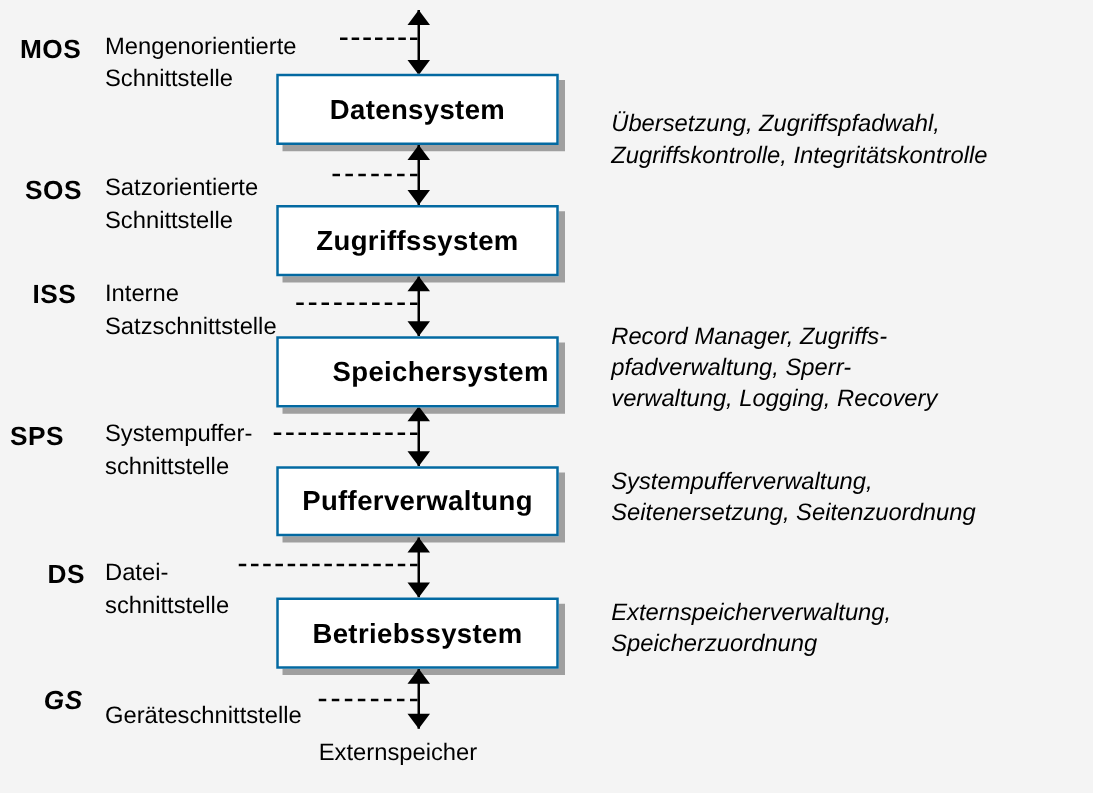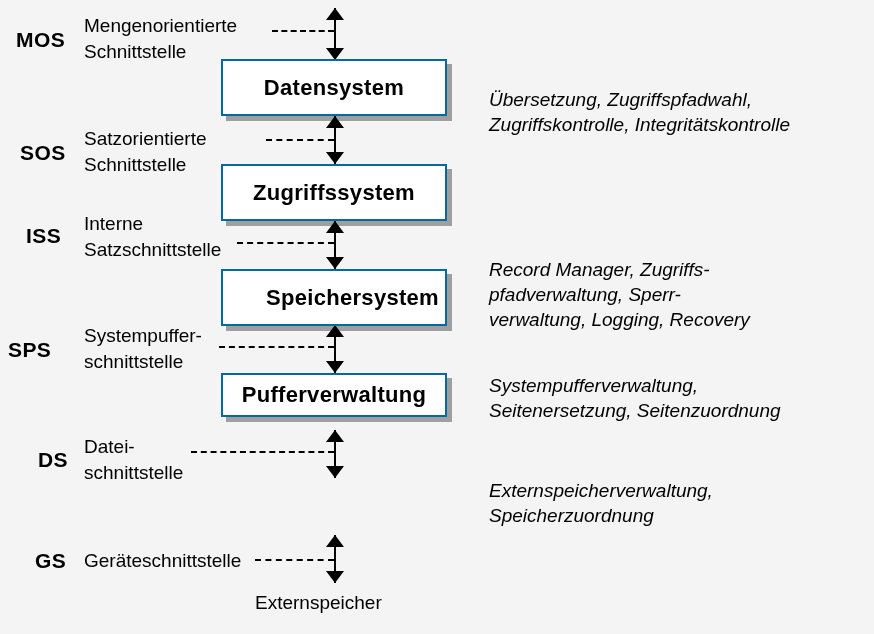--- a/index.html
+++ b/index.html
@@ -27,20 +27,21 @@
     font-size: 21px;
     font-weight: bold;
     letter-spacing: 0.4px;
     white-space: nowrap;
   }
   .iface {
     position: absolute;
     font-size: 19px;
     line-height: 26px;
     white-space: pre-line;
+    margin-top: 12px;
   }
   .layer-box {
     position: absolute;
     box-sizing: border-box;
     background: #ffffff;
     border: 2px solid #0369a1;
     box-shadow: 5px 5px 0 0 rgba(0,0,0,0.35);
     display: flex;
     align-items: center;
     justify-content: center;
@@ -102,21 +103,21 @@
 </head>
 <body>
 
 <div id="diagram">
 
   <div class="abbr" style="left:16px; top:28px;">MOS</div>
   <div class="abbr" style="left:20px; top:141px;">SOS</div>
   <div class="abbr" style="left:26px; top:224px;">ISS</div>
   <div class="abbr" style="left:8px; top:338px;">SPS</div>
   <div class="abbr" style="left:38px; top:448px;">DS</div>
-  <div class="abbr" style="left:35px; top:549px;">GS</div>
+  <div class="abbr" style="left:35px; top:549px;font-style:italic;">GS</div>
 
   <div class="iface" style="left:84px; top:13px;">Mengenorientierte
 Schnittstelle</div>
   <div class="iface" style="left:84px; top:126px;">Satzorientierte
 Schnittstelle</div>
   <div class="iface" style="left:84px; top:211px;">Interne
 Satzschnittstelle</div>
   <div class="iface" style="left:84px; top:323px;">Systempuffer-
 schnittstelle</div>
   <div class="iface" style="left:84px; top:434px;">Datei-
@@ -168,22 +169,25 @@
 
   <div class="layer-box" style="left:221px; top:59px; width:226px; height:57px;">
     <span class="layer-label">Datensystem</span>
   </div>
   <div class="layer-box" style="left:221px; top:164px; width:226px; height:57px;">
     <span class="layer-label">Zugriffssystem</span>
   </div>
   <div class="layer-box" style="left:221px; top:269px; width:226px; height:57px;padding-left:37px;">
     <span class="layer-label">Speichersystem</span>
   </div>
-  <div class="layer-box" style="left:221px; top:373px; width:226px; height:44px;">
+  <div class="layer-box" style="left:221px; top:373px; width:226px; height:56px;">
     <span class="layer-label">Pufferverwaltung</span>
+  </div>
+  <div class="layer-box" style="left:221px; top:478px; width:226px; height:57px;">
+    <span class="layer-label">Betriebssystem</span>
   </div>
 
   <div class="desc" style="left:489px; top:59px;margin-top:28px;">Übersetzung, Zugriffspfadwahl,
 Zugriffskontrolle, Integritätskontrolle</div>
   <div class="desc" style="left:489px; top:257px;">Record Manager, Zugriffs-
 pfadverwaltung, Sperr-
 verwaltung, Logging, Recovery</div>
   <div class="desc" style="left:489px; top:373px;">Systempufferverwaltung,
 Seitenersetzung, Seitenzuordnung</div>
   <div class="desc" style="left:489px; top:478px;">Externspeicherverwaltung,

